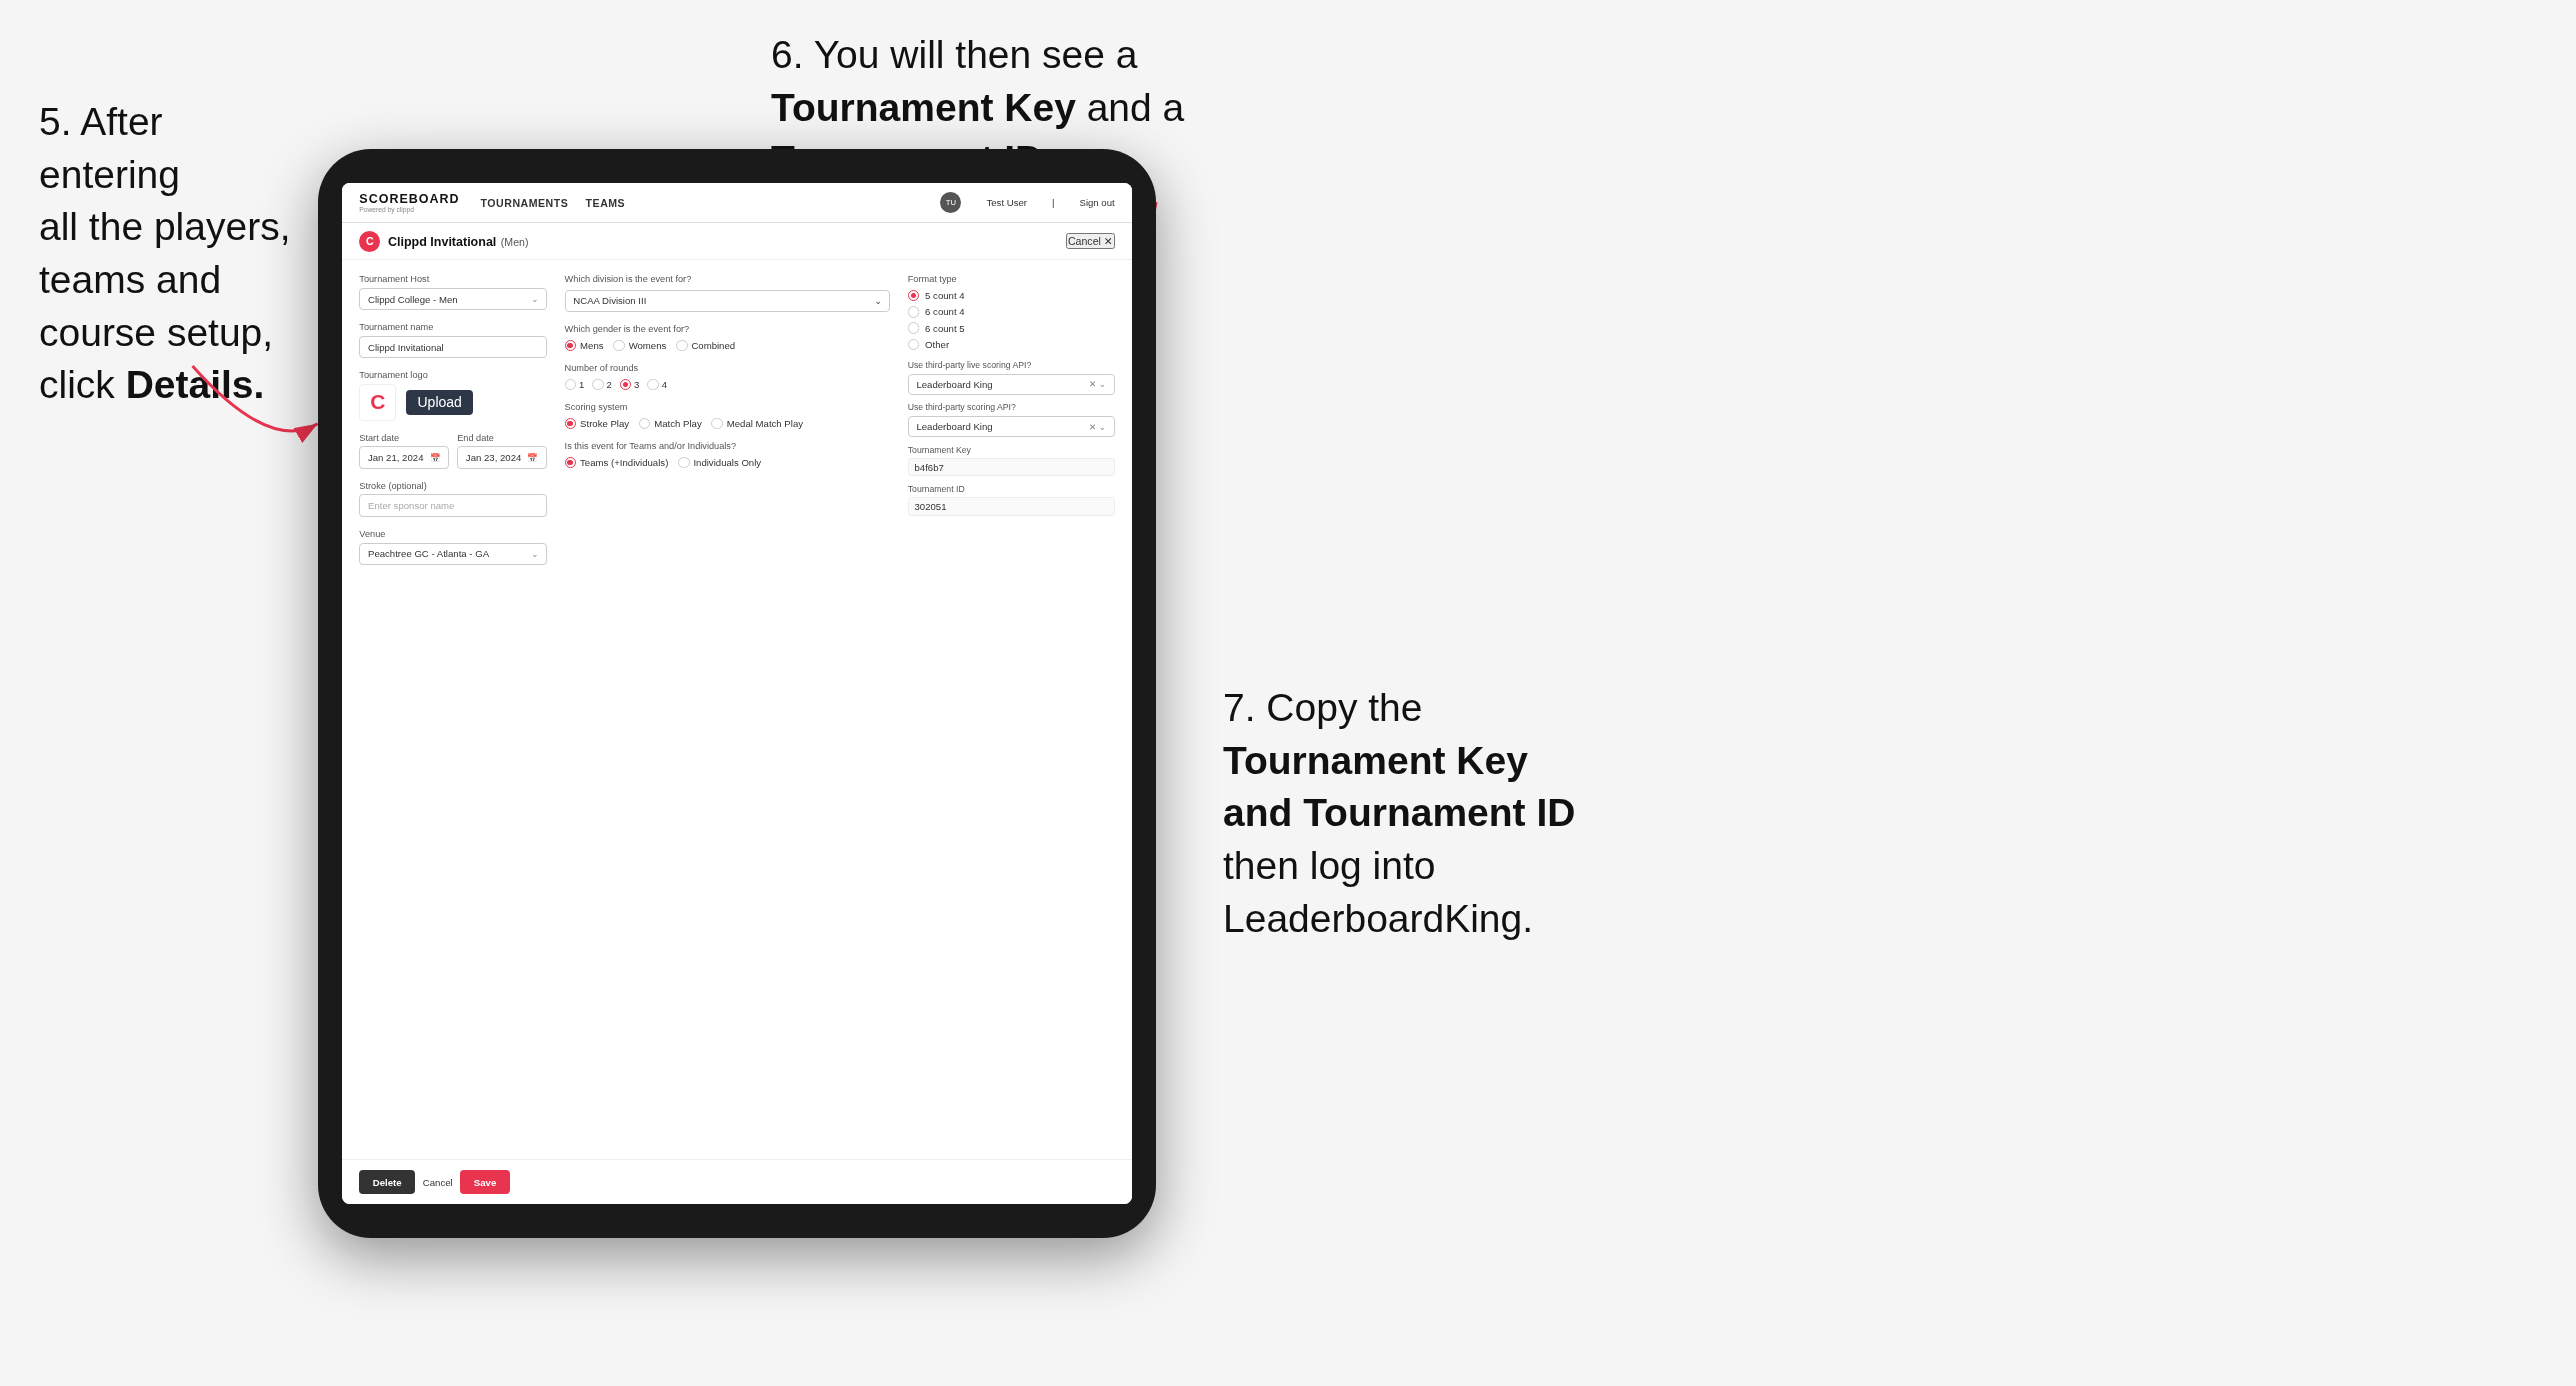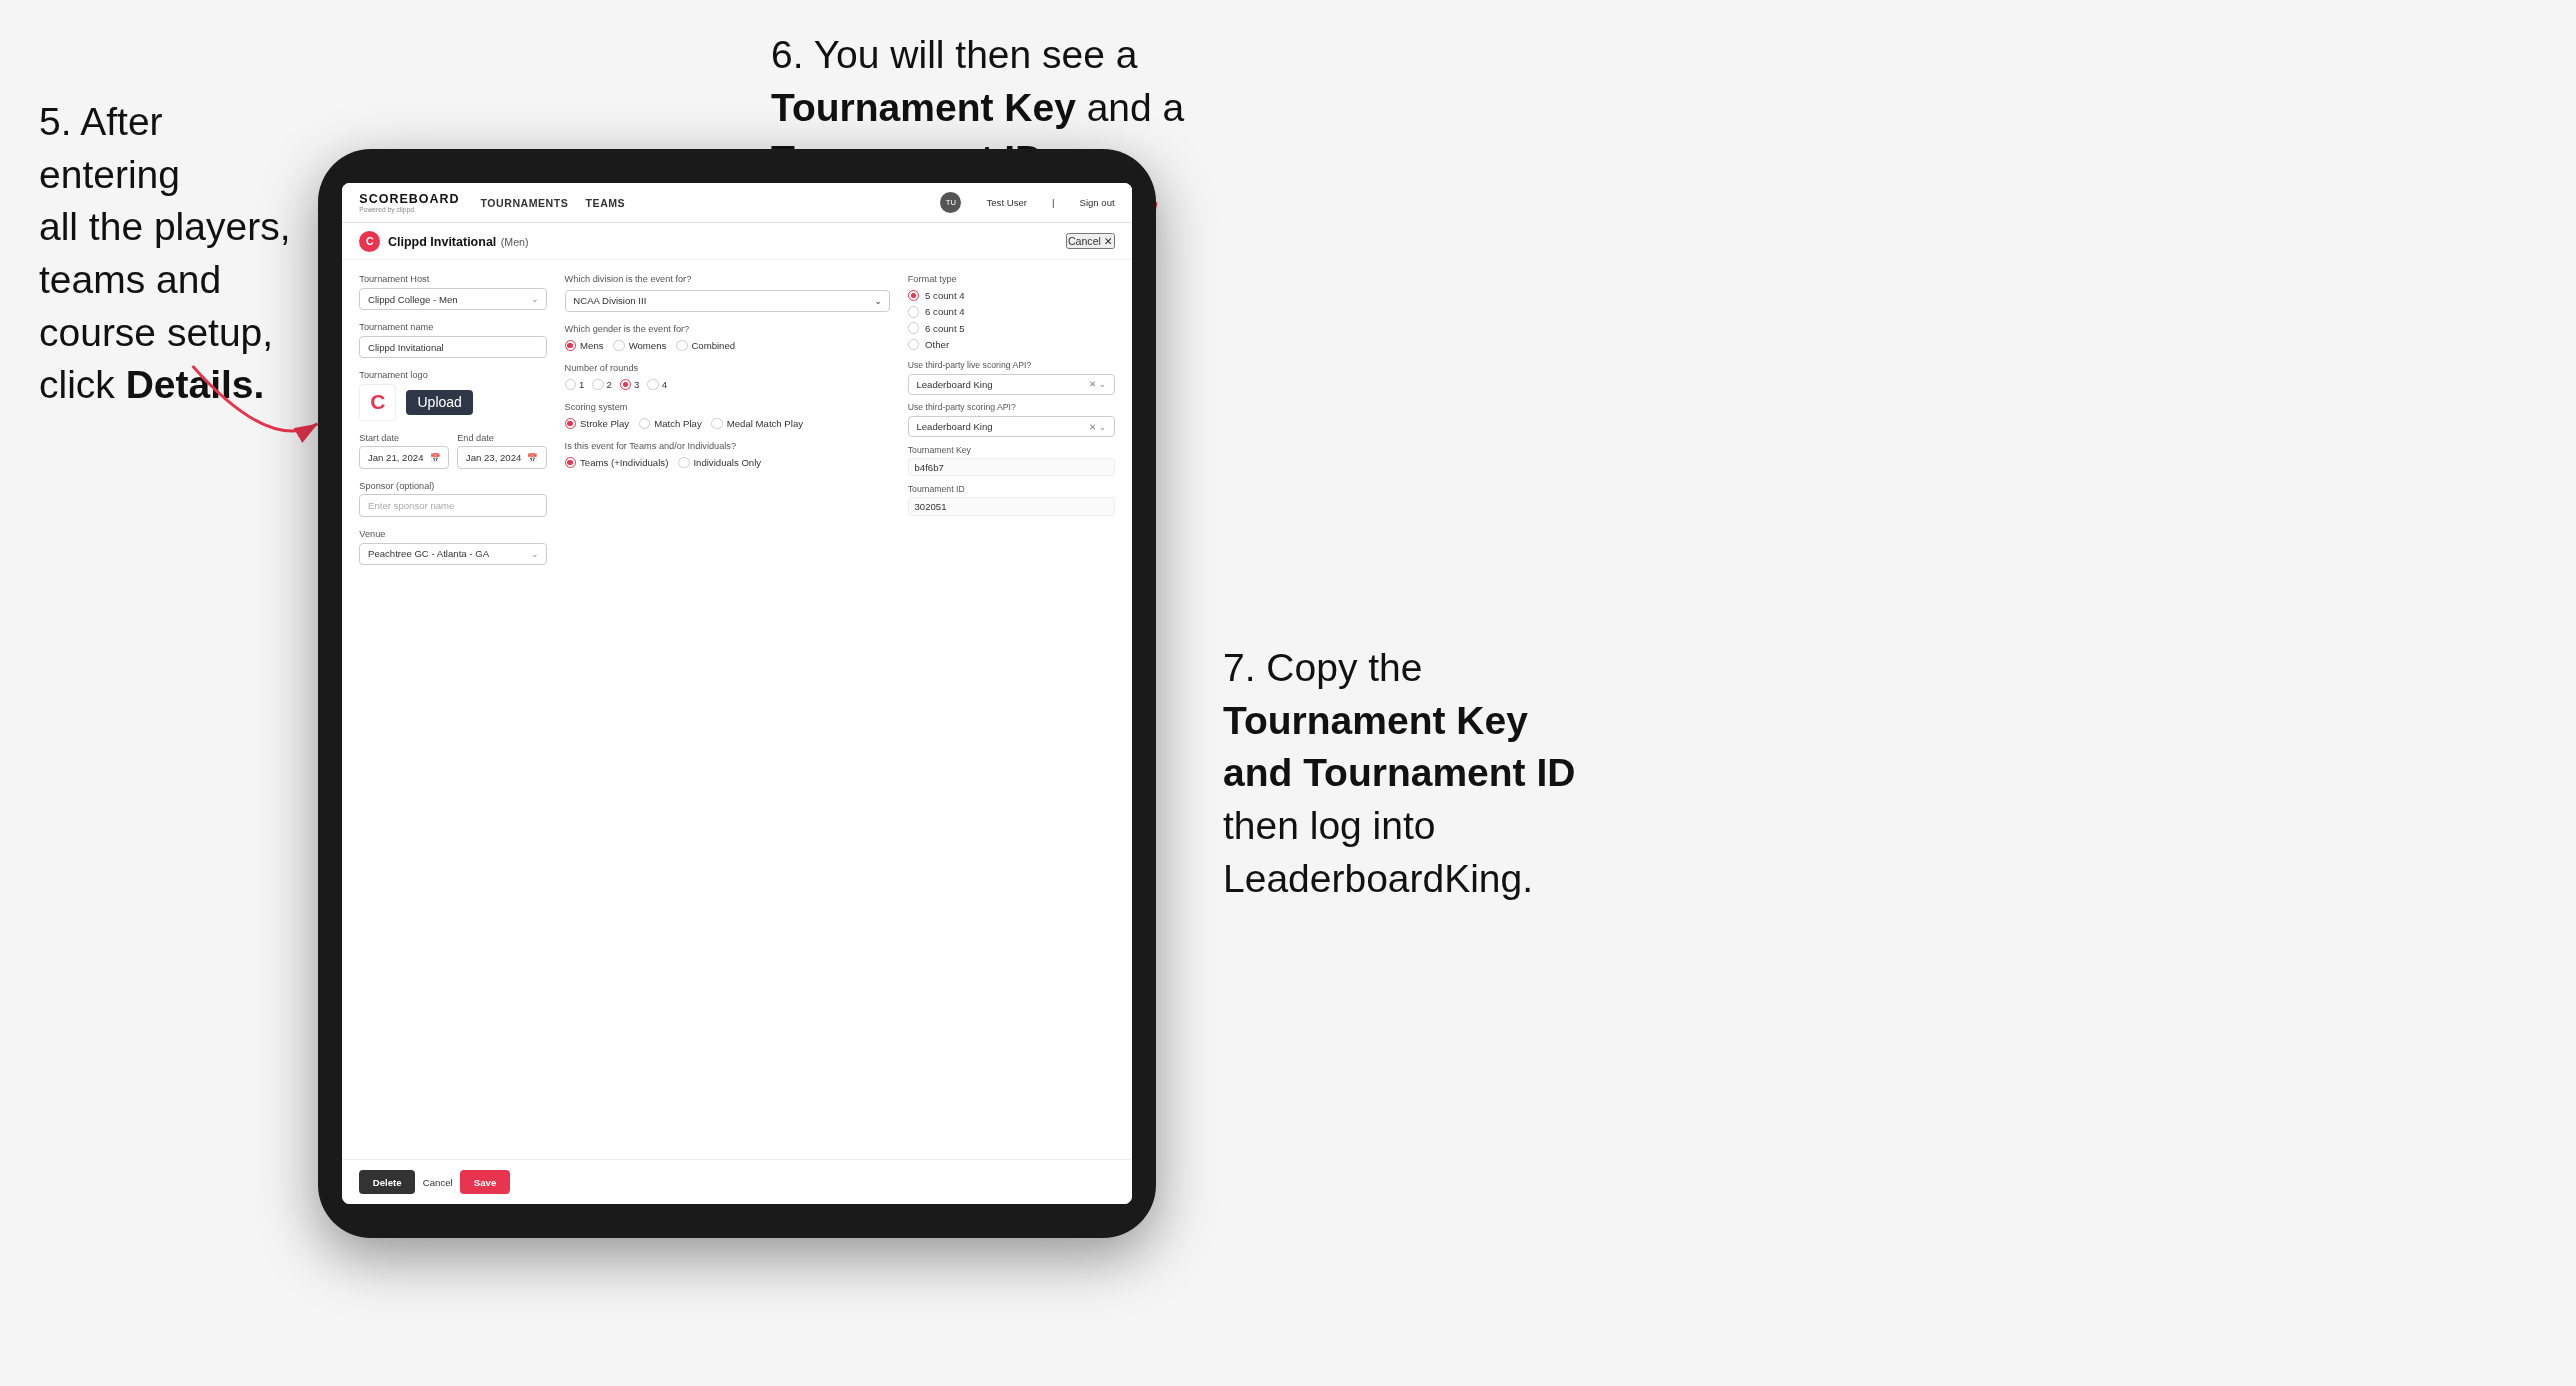--- a/index.html
+++ b/index.html
@@ -439,21 +439,21 @@
     }
     .annot-top {
       position: absolute;
       left: 771px;
       top: 29px;
       width: 539px;
     }
     .annot-right {
       position: absolute;
       left: 1223px;
-      top: 642px;
+      top: 682px;
       width: 366px;
     }
   </style>
 </head>
 <body>
 
 <div class="annot-left">
   <div style="font-size:39px; line-height:1.35; color:#111;">
     <span>5. After entering</span><br>
     <span>all the players,</span><br>
@@ -553,21 +553,21 @@
           <div class="date-field">
             <div class="field-label">End date</div>
             <div class="date-input">
               <span>Jan 23, 2024</span>
               <span style="font-size:8.7px;">📅</span>
             </div>
           </div>
         </div>
 
         <div class="field-group">
-          <div class="field-label">Sponsor (optional)</div>
+          <div class="field-label">Stroke (optional)</div>
           <div class="field-input" style="color:#aaa;">
             <span>Enter sponsor name</span>
           </div>
         </div>
 
         <div class="field-group">
           <div class="field-label">Venue</div>
           <div class="field-input">
             <span>Peachtree GC - Atlanta - GA</span>
             <span class="chevron">⌄</span>

